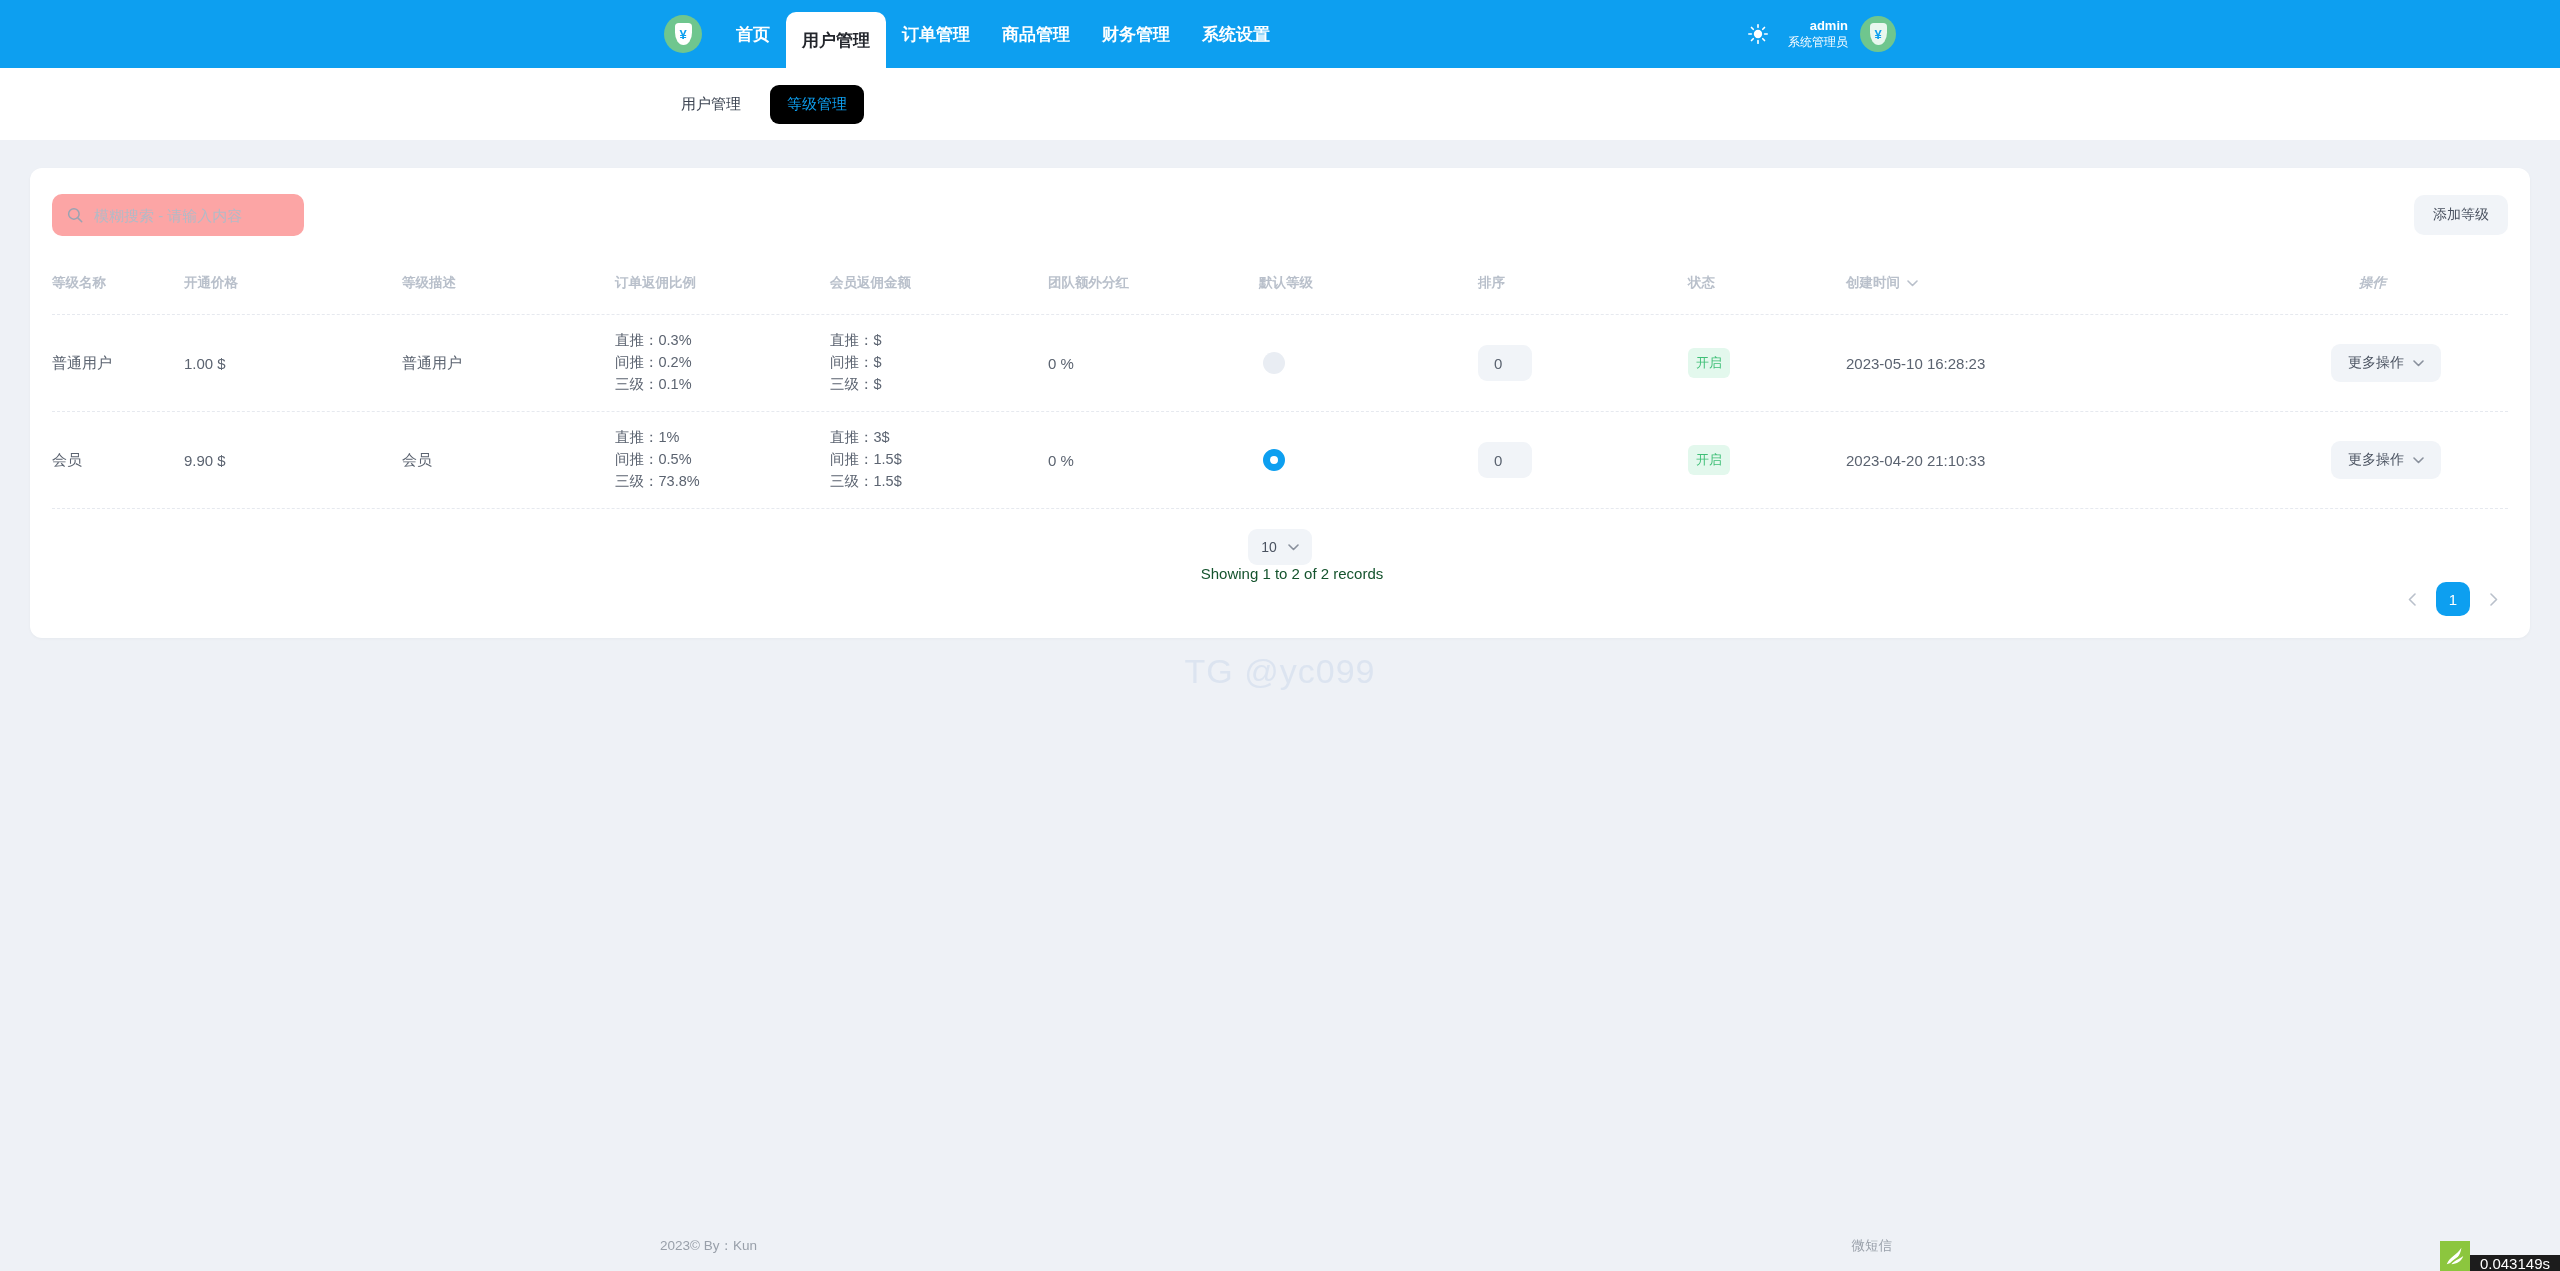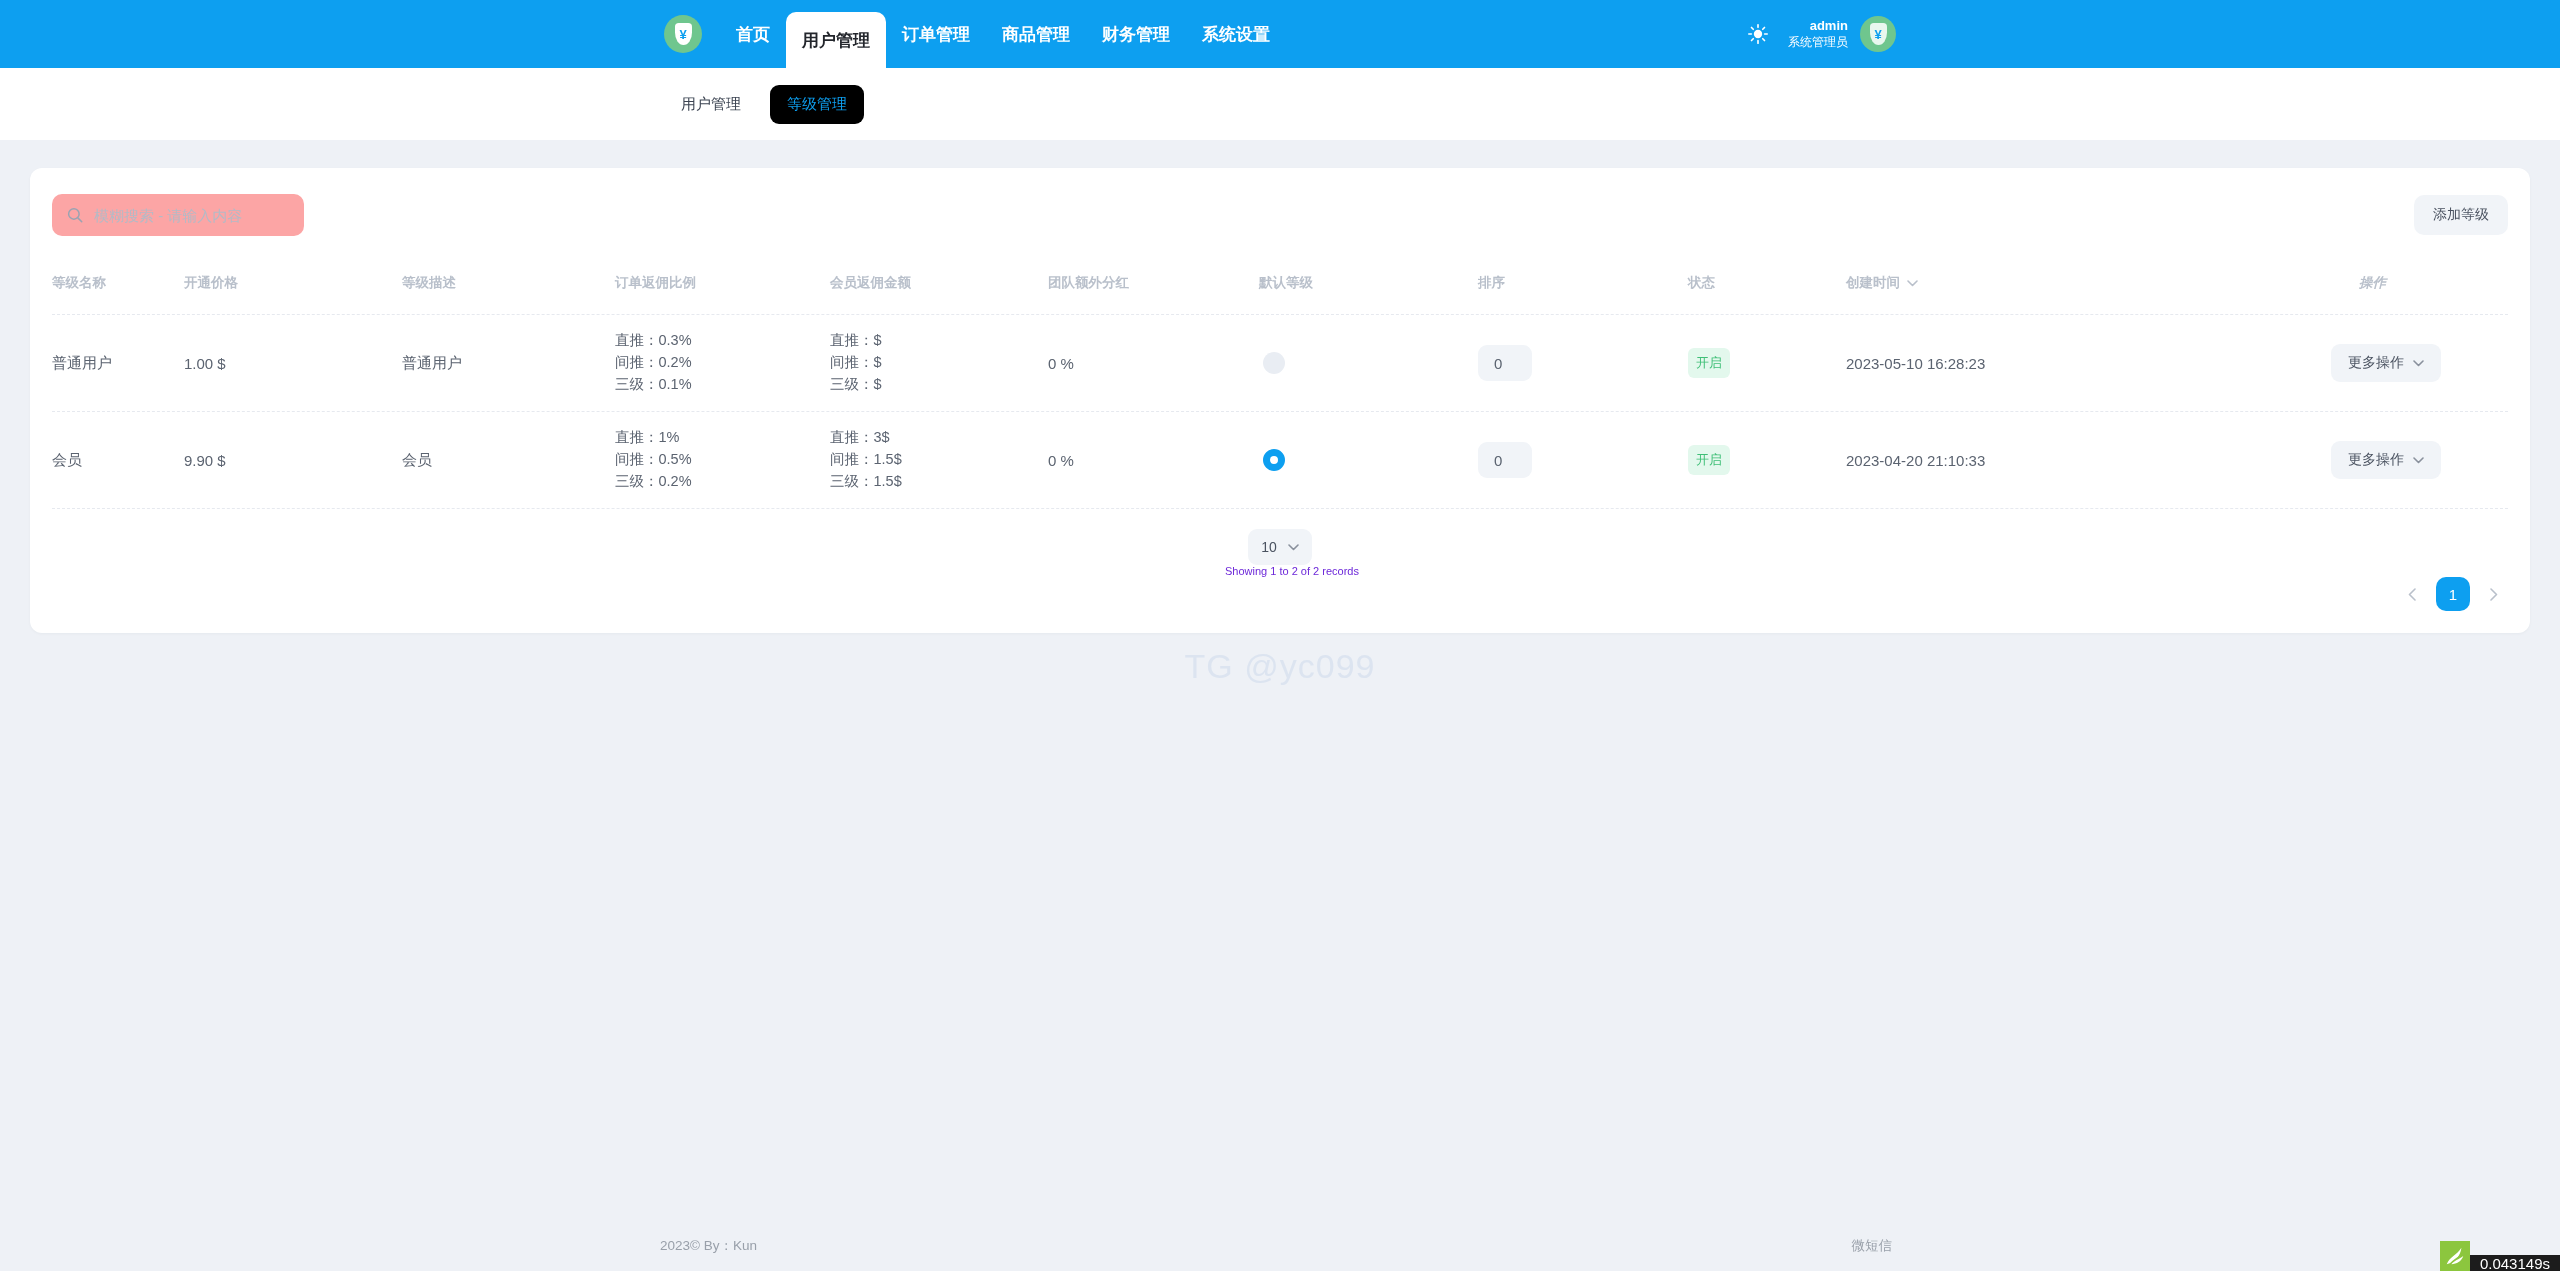--- a/index.html
+++ b/index.html
@@ -119,21 +119,21 @@
   .chev { stroke: #8a919d; stroke-width: 1.6; fill: none; stroke-linecap: round; stroke-linejoin: round; }
   .chev-light { stroke: #b9c0cb; }
 
   
   .pager { display: flex; align-items: center; margin-top: 20px; flex-direction: column; }
   .psize {
     width: 64px; height: 36px; background: #f1f4f8; border-radius: 9px;
     display: flex; align-items: center; justify-content: center; gap: 11px;
     font-size: 14px; color: #4a5260; cursor: pointer;
   }
-  .psummary { margin-left: 24px; font-size: 11px; color: #6d28d9; }
+  .psummary { margin-left: 24px; font-size: 15px; color: #14532d; }
   .pnav { margin-left: auto; display: flex; align-items: center; gap: 10px; }
   .parrow {
     width: 28px; height: 28px; display: flex; align-items: center; justify-content: center;
     cursor: pointer; background: transparent; border: 0;
   }
   .ppage {
     width: 34px; height: 34px; border-radius: 10px; background: #0d9ff0; color: #fff;
     font-size: 15px; display: flex; align-items: center; justify-content: center; cursor: pointer;
   }
 
@@ -290,21 +290,21 @@
         </div>
       </div>
 
       <div class="trow body">
         <div class="cell">会员</div>
         <div class="cell">9.90 $</div>
         <div class="cell">会员</div>
         <div class="cell lines">
           <span>直推：1%</span>
           <span>间推：0.5%</span>
-          <span>三级：0.2%</span>
+          <span>三级：73.8%</span>
         </div>
         <div class="cell lines">
           <span>直推：3$</span>
           <span>间推：1.5$</span>
           <span>三级：1.5$</span>
         </div>
         <div class="cell">0 %</div>
         <div class="cell">
           <span class="radio on"></span>
         </div>

